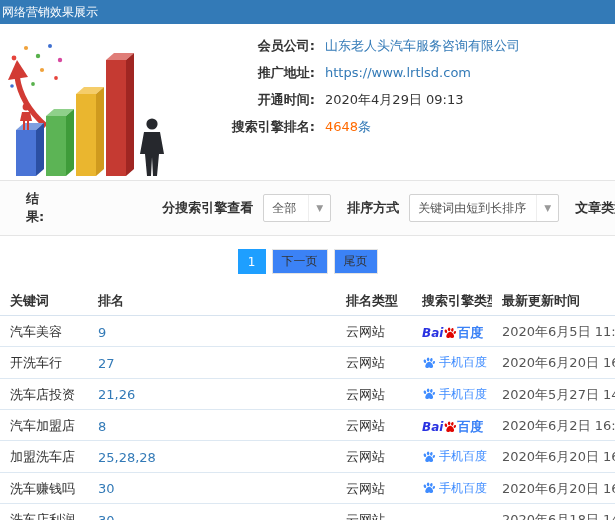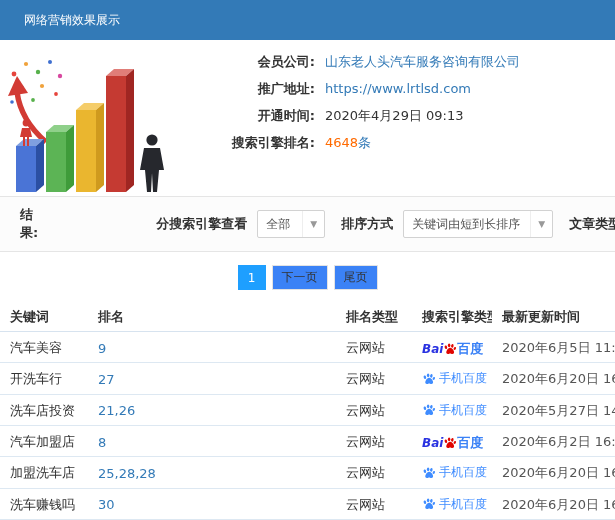--- a/index.html
+++ b/index.html
@@ -2,35 +2,35 @@
 <html><head>
 <meta charset="utf-8">
 <style>
   * { margin:0; padding:0; box-sizing:border-box; }
   html,body { width:615px; height:520px; overflow:hidden; }
   body {
     font-family:"DejaVu Sans","Liberation Sans",sans-serif;
     font-size:13px; color:#333; background:#fff;
   }
   
-  .topbar { height:40px; background:#337ab7; color:#fff; display:flex; align-items:center;
-            padding:0 24px; font-size:12px; }
+  .topbar { height:24px; background:#337ab7; color:#fff; display:flex; align-items:center;
+            padding:0 2px; font-size:12px; }
   
   .info-section { display:flex; padding:4px 0 2px 0; }
   .illustration-wrap { width:190px; height:150px; flex:0 0 190px; }
   .info-rows { flex:1; padding-top:8px; }
   .info-row { display:flex; line-height:19px; margin-bottom:8px; }
   .info-label { width:125px; text-align:right; font-weight:bold; color:#333; }
   .info-value { margin-left:10px; }
   .link { color:#337ab7; text-decoration:none; cursor:pointer; }
   .plain { color:#333; }
   .highlight { color:#ff6a00; }
   
   .filter-band { border-top:1px solid #e5e5e5; border-bottom:1px solid #e5e5e5;
-                 background:#fcfcfc; padding:9px 20px; display:flex; align-items:center; }
+                 background:#fcfcfc; padding:9px 26px; display:flex; align-items:center; }
   .result-label { font-weight:bold; }
   .filters { display:flex; align-items:center; gap:6px; margin-left:108px;text-align:center; }
   .filter-label { font-weight:bold; margin:0 4px 0 10px; white-space:nowrap; }
   .select { display:inline-flex; align-items:center; justify-content:space-between;
             border:1px solid #d2d2d2; background:#fff; height:28px; padding:0 0 0 8px;
             border-radius:2px; cursor:pointer; white-space:nowrap; font-size:12px; color:#555; }
   .select .chevron { width:22px; height:26px; display:flex; align-items:center; justify-content:center;
                      color:#999; font-size:9px; border-left:1px solid #eee; margin-left:8px; }
   .select.small { min-width:68px; }
   .select.wide { min-width:150px; }

